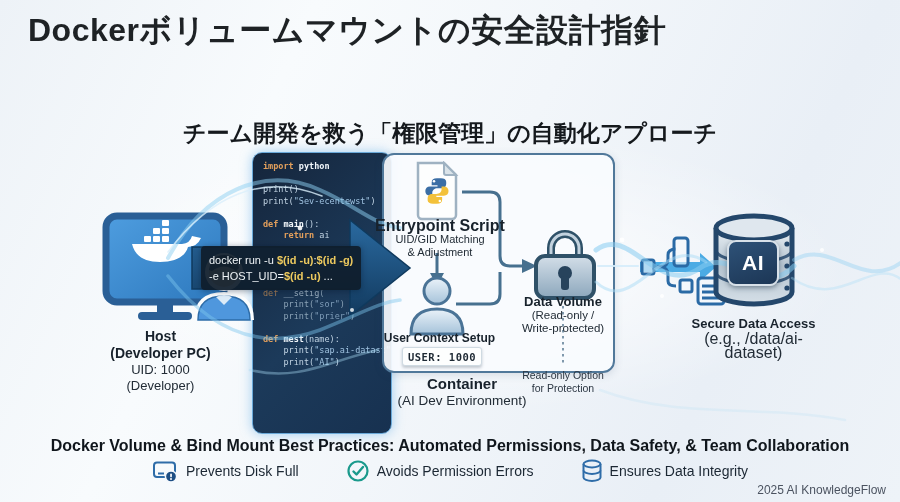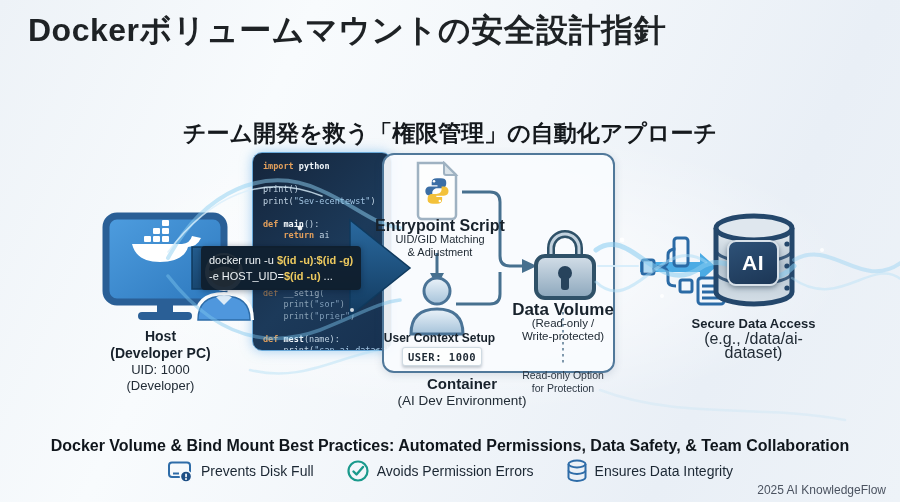--- a/index.html
+++ b/index.html
@@ -20,32 +20,32 @@
   .lblset{z-index:6;text-align:center;color:#18222c;}
   .lblset .b1{font-size:14px;font-weight:bold;line-height:17px;}
   .lblset .r1{font-size:13px;line-height:16px;color:#222c36;}
   .host-labels{left:83px;top:328px;width:155px;}
   .entry-labels{left:375px;top:218px;width:130px;}
   .entry-labels .b1{font-size:16px;line-height:15px;}
   .entry-labels .r1{font-size:11px;line-height:13px;}
   .user-labels{left:372px;top:331px;width:135px;}
   .user-labels .b1{font-size:12px;line-height:14px;}
   .dv-labels{left:508px;top:294px;width:110px;}
-  .dv-labels .b1{font-size:17px;line-height:15px;margin-top:8px;}
+  .dv-labels .b1{font-size:13px;line-height:15px;}
   .dv-labels .r1{font-size:11.5px;line-height:13px;}
   .container-labels{left:382px;top:375px;width:160px;}
   .container-labels .b1{font-size:15px;line-height:18px;}
   .container-labels .r1{font-size:13.5px;line-height:16px;}
   .ro-note{left:512px;top:369px;width:102px;font-size:10.5px;line-height:12.5px;color:#2b3642;}
   .secure-labels{left:676px;top:316px;width:155px;}
   .secure-labels .b1{font-size:13px;line-height:16px;}
   .secure-labels .r1{font-size:16px;line-height:14px;}
   
   .code-panel{
-    left:252px;top:152px;width:140px;height:199px;box-sizing:border-box;
+    left:252px;top:152px;width:140px;height:282px;box-sizing:border-box;
     background:linear-gradient(135deg,#15253b,#1c3a5a 55%,#173150);
     border:1.5px solid #6aa9d9;border-radius:10px;
     box-shadow:0 0 12px rgba(92,172,232,.55);
     padding:8px 4px 4px 10px;z-index:2;
     font-family:"DejaVu Sans Mono",monospace;font-size:8.5px;line-height:11.5px;
     white-space:pre;overflow:hidden;
   }
   .tok-kw{color:#e4a05c;font-weight:bold}.tok-nm{color:#f2f7fb;font-weight:bold}
   .tok-pl{color:#c2d4e4}.tok-st{color:#9fc2e0}
   .tok-kwd{color:#a97f55}.tok-nmd{color:#9fb3c4}.tok-pld{color:#8aa2b6}.tok-std{color:#7e9cb8}
@@ -74,21 +74,21 @@
     left:727px;top:240px;width:48px;height:42px;z-index:6;
     background:linear-gradient(160deg,#2e5278,#1c3655);
     border:2px solid #d8e1e9;border-radius:9px;
     display:flex;align-items:center;justify-content:center;
     font-size:21px;font-weight:bold;color:#fff;letter-spacing:.5px;
     box-shadow:0 2px 5px rgba(20,40,60,.45);
   }
   .py-icon{left:412px;top:161px;z-index:6;}
   
   .bp-headline{left:0;right:0;top:437px;text-align:center;font-size:16px;font-weight:bold;color:#10161c;z-index:6;}
-  .footer-row{left:0;right:0;top:459px;display:flex;justify-content:center;align-items:center;gap:32px;z-index:6;}
+  .footer-row{left:0;right:0;top:459px;display:flex;justify-content:center;align-items:center;gap:47px;z-index:6;}
   .footer-item{display:flex;align-items:center;gap:7px;font-size:14px;color:#1b2733;}
   .copyright{right:14px;top:483px;font-size:12px;color:#4b5360;z-index:6;}
   svg{display:block;}
   .diagram-svg{inset:0;z-index:4;pointer-events:none;}
 </style>
 </head>
 <body>
 
 <div id="page">
 

